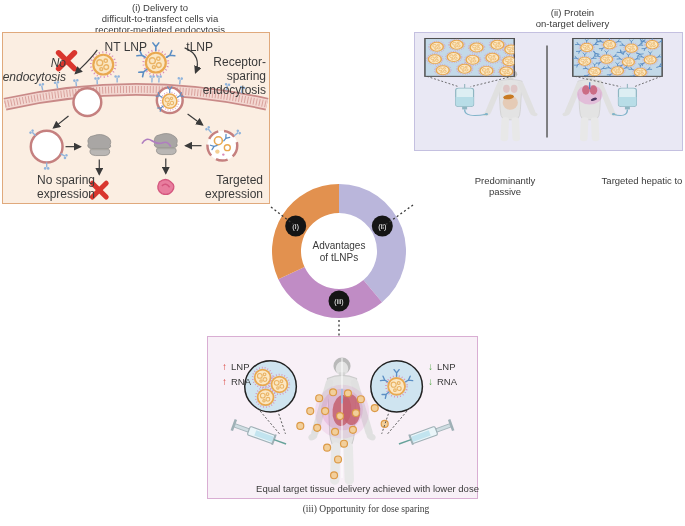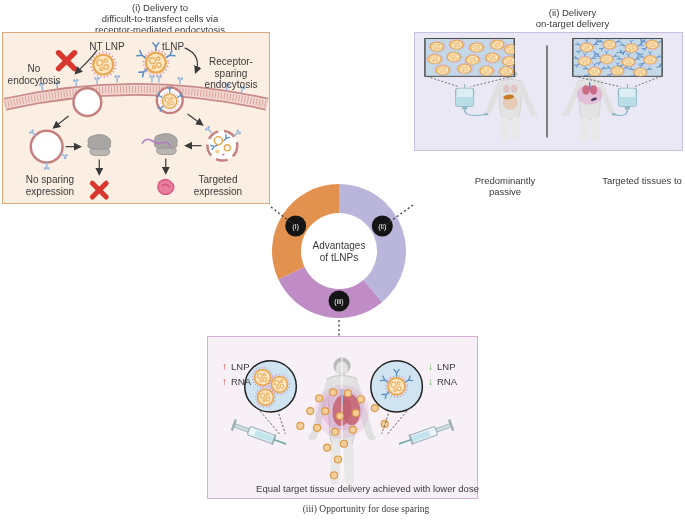--- a/index.html
+++ b/index.html
@@ -5,21 +5,21 @@
   html,body{margin:0;padding:0;background:#ffffff;}
   .canvas{position:relative;width:685px;height:526px;background:#ffffff;
           font-family:"Liberation Sans",sans-serif;color:var(--text,#3a3a3a);overflow:hidden;}
   .panel{position:absolute;box-sizing:border-box;border:1.5px solid;}
   #panel-i{left:2px;top:32px;width:268px;height:172px;background:var(--panel-i-bg);border-color:var(--panel-i-border);}
   #panel-ii{left:414px;top:32px;width:269px;height:119px;background:var(--panel-ii-bg);border-color:var(--panel-ii-border);}
   #panel-iii{left:207px;top:336px;width:271px;height:163px;background:var(--panel-iii-bg);border-color:var(--panel-iii-border);}
   .panel > svg{position:absolute;left:0;top:0;width:100%;height:100%;}
   .ptitle,.caption{position:absolute;text-align:center;font-size:9.5px;line-height:1.18;color:var(--text);}
   .ptitle span,.caption span{display:block;margin-left:48px;}
-  .lbl{position:absolute;text-align:center;font-size:10px;line-height:1.15;color:var(--text);}
+  .lbl{position:absolute;text-align:right;font-size:12px;line-height:1.15;color:var(--text);}
   .lbl span{display:block;}
   .dose-ind{position:absolute;font-size:9.5px;line-height:15px;color:var(--text);}
   .dose-row{display:flex;align-items:center;gap:4px;height:15px;}
   .arr{font-weight:bold;font-size:10px;}
   .arr.red{color:var(--red-accent);}
   .arr.green{color:var(--green-accent);}
   .fill-orange{fill:var(--donut-orange);}
   .fill-lavender{fill:var(--donut-lavender);}
   .fill-purple{fill:var(--donut-purple);}
   .xmark{stroke:var(--red-accent);stroke-width:5;stroke-linecap:round;}
@@ -96,21 +96,21 @@
       </g>
     </defs>
   </svg>
 
   <div class="ptitle" id="title-i" style="left:0;top:2px;width:272px;">
     <span>(i) Delivery to</span>
     <span>difficult-to-transfect cells via</span>
     <span>receptor-mediated endocytosis</span>
   </div>
   <div class="ptitle" id="title-ii" style="left:414px;top:7px;width:269px;">
-    <span>(ii) Delivery</span>
+    <span>(ii) Protein</span>
     <span>on-target delivery</span>
   </div>
 
   <div class="panel" id="panel-i">
     <svg viewBox="0 0 268 172" preserveAspectRatio="none">
 
       <g>
         <path d="M2,72 Q134,42 266,72" stroke="#c98a88" stroke-width="13" fill="none"></path>
         <path d="M2,72 Q134,42 266,72" stroke="#f3d8d2" stroke-width="9.5" fill="none"></path>
         <path d="M2,72 Q134,42 266,72" stroke="#d9a19c" stroke-width="7" fill="none" stroke-dasharray="1 2"></path>
@@ -175,21 +175,21 @@
       <path d="M140,112 q4,-7 10,-3 t11,2 t8,4" fill="none" stroke="#b07ec0" stroke-width="1.6"></path>
       <path d="M164,127 L164,142" stroke="#3a3a3a" stroke-width="1.2" marker-end="url(#ah)"></path>
       <use href="#protein" transform="translate(164,156) scale(1.3)"></use>
     </svg>
     <div class="lbl" style="left:64px;top:8px;width:80px;">
       <span>NT LNP</span>
     </div>
     <div class="lbl" style="left:130px;top:8px;width:80px;">
       <span>tLNP</span>
     </div>
-    <div class="lbl" style="left:-1px;top:30px;width:64px;">
+    <div class="lbl" style="left:-1px;top:24px;width:64px;font-style:italic;">
       <span>No</span>
       <span>endocytosis</span>
     </div>
     <div class="lbl" style="left:193px;top:23px;width:70px;">
       <span>Receptor-</span>
       <span>sparing</span>
       <span>endocytosis</span>
     </div>
     <div class="lbl" style="left:2px;top:141px;width:90px;">
       <span>No sparing</span>
@@ -285,21 +285,21 @@
           <use href="#ab" transform="translate(182,30) rotate(150) scale(0.8)"></use>
           <use href="#ab" transform="translate(226,31) rotate(-100) scale(0.8)"></use>
           <use href="#ab" transform="translate(247,48) rotate(60) scale(0.8)"></use>
         </g>
       </g>
     </svg>
     <div class="caption" style="left:0;top:142px;width:132px;">
       <span>Predominantly passive</span>
     </div>
     <div class="caption" style="left:137px;top:142px;width:132px;">
-      <span>Targeted tissues to</span>
+      <span>Targeted hepatic to</span>
     </div>
   </div>
 
   <div class="panel" id="panel-iii">
     <svg viewBox="0 0 271 163" preserveAspectRatio="none">
 
       <g transform="translate(135,84) scale(1.05)">
         <use href="#person"></use>
         <ellipse cx="0" cy="-8" rx="26" ry="26" fill="#cf6ab5" opacity="0.14"></ellipse>
         <ellipse cx="0" cy="-10" rx="20" ry="20" fill="#cf6ab5" opacity="0.22"></ellipse>

